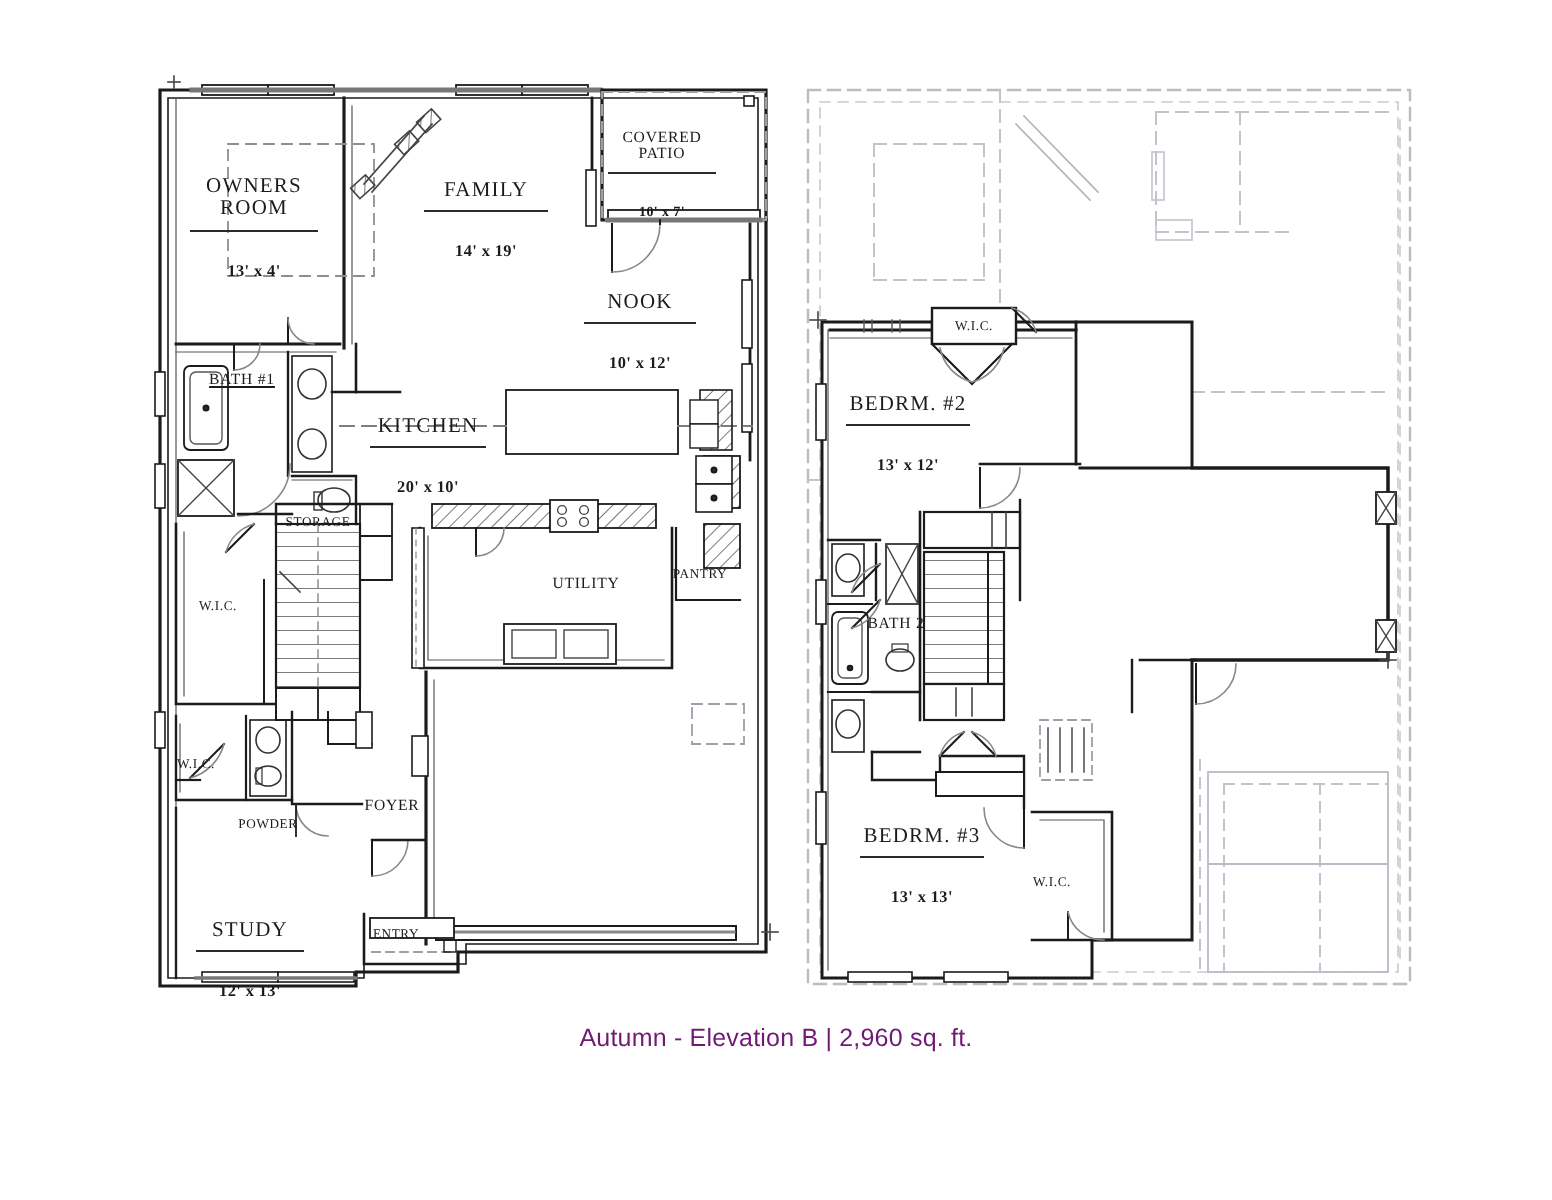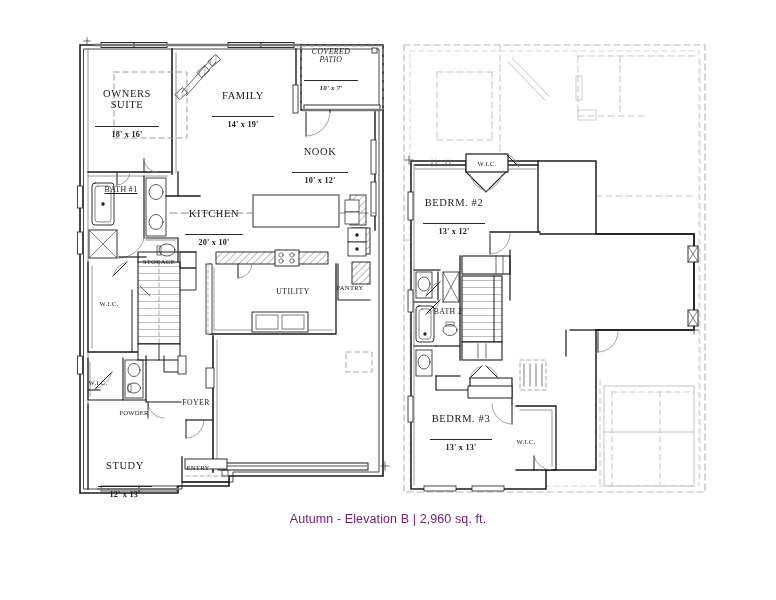--- a/index.html
+++ b/index.html
@@ -61,22 +61,22 @@
     letter-spacing: 0.6px;
     display: block;
   }
   .room-name.small { font-size: 7.8px; letter-spacing: 0.4px; }
   .room-name.tiny  { font-size: 6.6px; letter-spacing: 0.3px; }
   .room-dim {
     font-size: 8.2px;
     font-weight: bold;
     letter-spacing: 0.2px;
     display: block;
-    padding-top: 4px;
-    margin-top: 15px;
+    padding-top: 16px;
+    margin-top: 4px;
   }
   .room-dim.small { font-size: 7px; }
   .has-rule .room-dim {
     border-top: 1px solid #2a2a2a;
   }
 </style>
 </head>
 <body>
 
 <div id="stage">
@@ -426,30 +426,30 @@
       </g>
       <g stroke="#444" stroke-width="0.8">
         <line x1="405" y1="160" x2="413" y2="160"></line>
         <line x1="409" y1="156" x2="409" y2="164"></line>
       </g>
     </g>
   </svg>
 
   <div class="room-label has-rule" style="left:95px; top:88px; width:64px;">
     <span class="room-name">OWNERS</span>
-    <span class="room-name">SUITE</span>
-    <span class="room-dim">18' x 16'</span>
+    <span class="room-name">ROOM</span>
+    <span class="room-dim">13' x 4'</span>
   </div>
 
   <div class="room-label has-rule" style="left:212px; top:90px; width:62px;">
     <span class="room-name">FAMILY</span>
     <span class="room-dim">14' x 19'</span>
   </div>
 
-  <div class="room-label has-rule" style="left:304px; top:48px; width:54px;font-style:italic;">
+  <div class="room-label has-rule" style="left:304px; top:65px; width:54px;">
     <span class="room-name small">COVERED</span>
     <span class="room-name small">PATIO</span>
     <span class="room-dim small">10' x 7'</span>
   </div>
 
   <div class="room-label has-rule" style="left:292px; top:146px; width:56px;text-align:center;">
     <span class="room-name">NOOK</span>
     <span class="room-dim">10' x 12'</span>
   </div>
 

